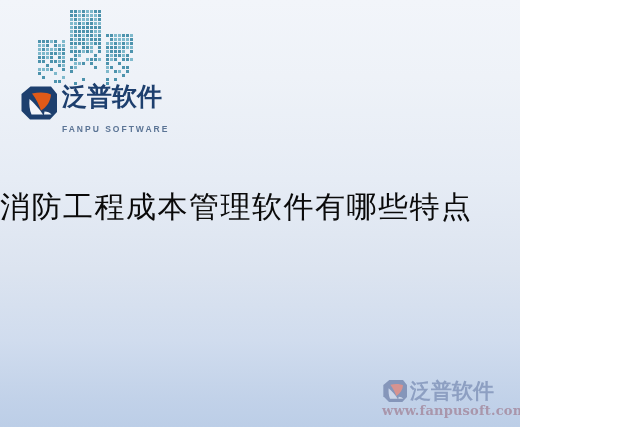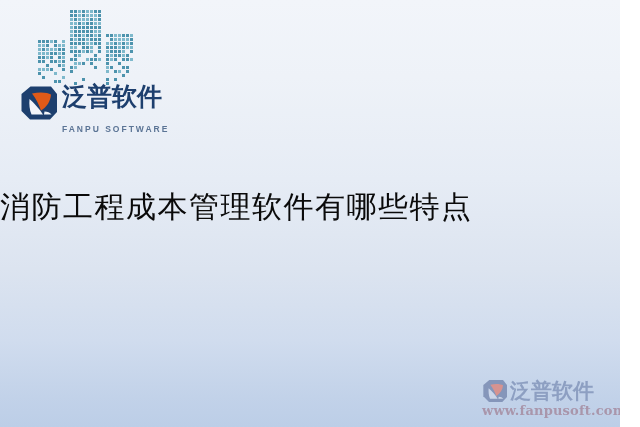--- a/index.html
+++ b/index.html
@@ -8,21 +8,21 @@
   }
   body {
     width: 640px;
     height: 427px;
     overflow: hidden;
     font-family: "Liberation Sans", sans-serif;
   }
 
   #page {
     position: relative;
-    width: 620px;
+    width: 520px;
     height: 427px;
     background: linear-gradient(to bottom,
       #f2f5fa 0%,
       #eef2f8 18%,
       #e6ecf5 42%,
       #dce4f0 63%,
       #d0dcee 80%,
       #c2d2e9 93%,
       #bccee7 100%);
     overflow: hidden;

